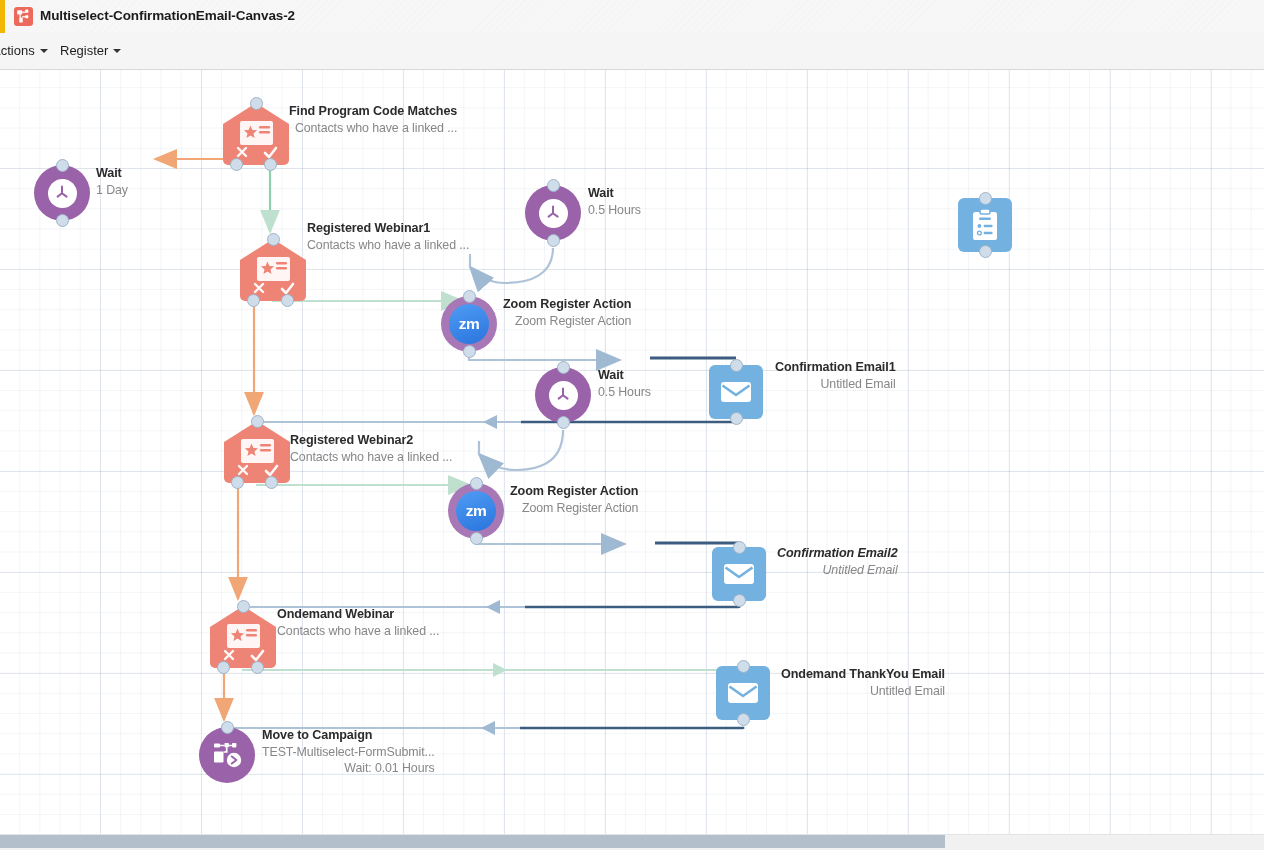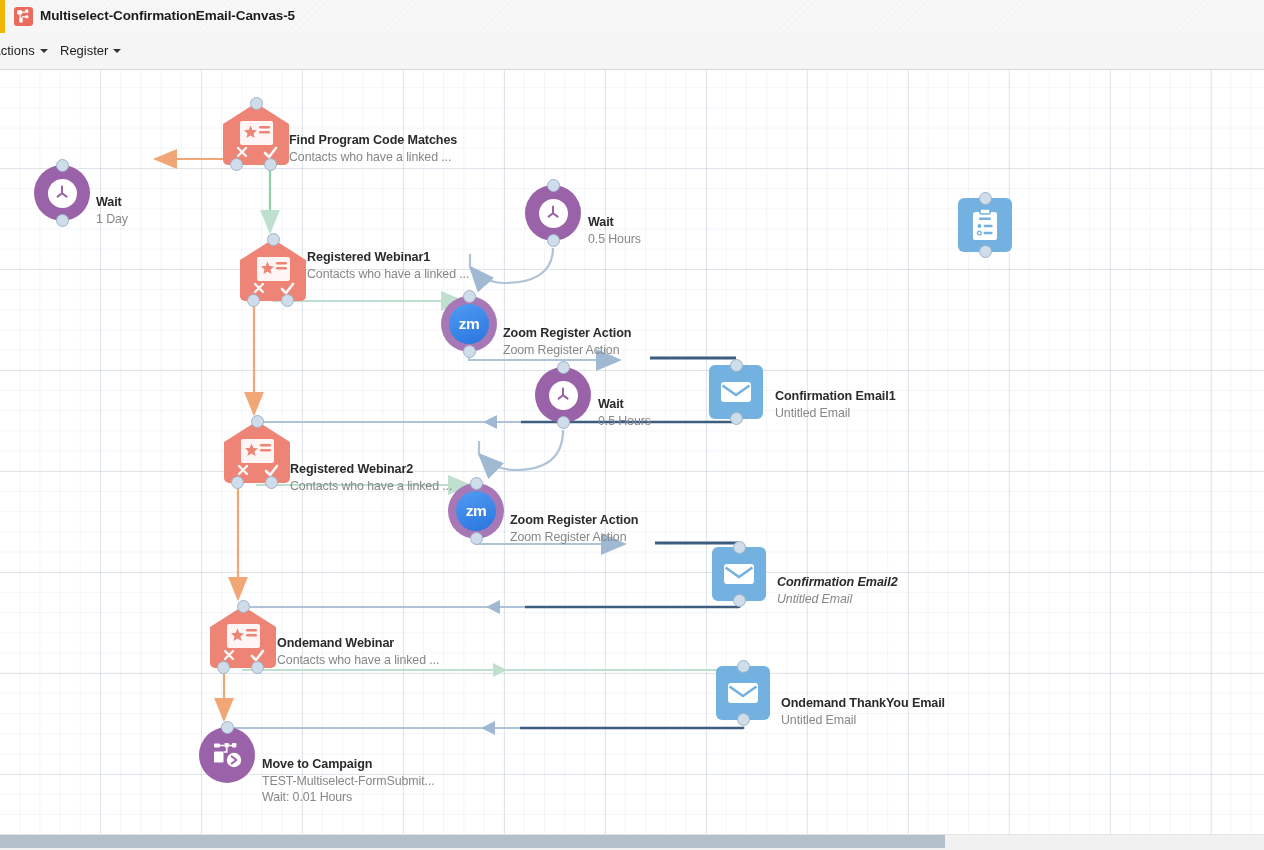--- a/index.html
+++ b/index.html
@@ -117,26 +117,26 @@
   .node-label {
     position: absolute;
     white-space: nowrap;
     line-height: 1.32;
   }
   .node-title {
     font-size: 12.6px;
     font-weight: bold;
     color: #2b2b2b;
     letter-spacing: -0.1px;
-    margin-top: 29px;
   }
   .node-sub {
     font-size: 12.4px;
     color: #878787;
     letter-spacing: -0.1px;
+    text-align: right;
   }
 
   
   .port {
     position: absolute;
     width: 13px; height: 13px;
     border-radius: 50%;
     background: #cfdcea;
     border: 1.6px solid #9fb4ca;
     box-sizing: border-box;
@@ -250,21 +250,21 @@
       <svg width="19" height="19" viewBox="0 0 19 19">
         <rect x="3.2" y="3.2" width="5" height="4.2" rx="0.7" fill="#ffffff"></rect>
         <rect x="11.2" y="2.6" width="3.1" height="3.1" rx="0.5" fill="#ffffff"></rect>
         <rect x="11.2" y="8.2" width="3.1" height="3.1" rx="0.5" fill="#ffffff"></rect>
         <rect x="5.3" y="10.4" width="3.4" height="5.2" rx="0.7" fill="#ffffff"></rect>
         <rect x="8.1" y="4.6" width="3.4" height="1.2" fill="#ffffff"></rect>
         <rect x="8.1" y="9.2" width="3.4" height="1.2" fill="#ffffff"></rect>
         <rect x="5.5" y="7.2" width="1.2" height="3.6" fill="#ffffff"></rect>
       </svg>
     </div>
-    <div id="title-text">Multiselect-ConfirmationEmail-Canvas-5</div>
+    <div id="title-text">Multiselect-ConfirmationEmail-Canvas-2</div>
   </div>
 
   <div id="menubar">
     <div class="menu-item" style="left:-8px;">
       <span>Actions</span><span class="menu-caret"></span>
     </div>
     <div class="menu-item" style="left:60px;">
       <span>Register</span><span class="menu-caret"></span>
     </div>
   </div>

